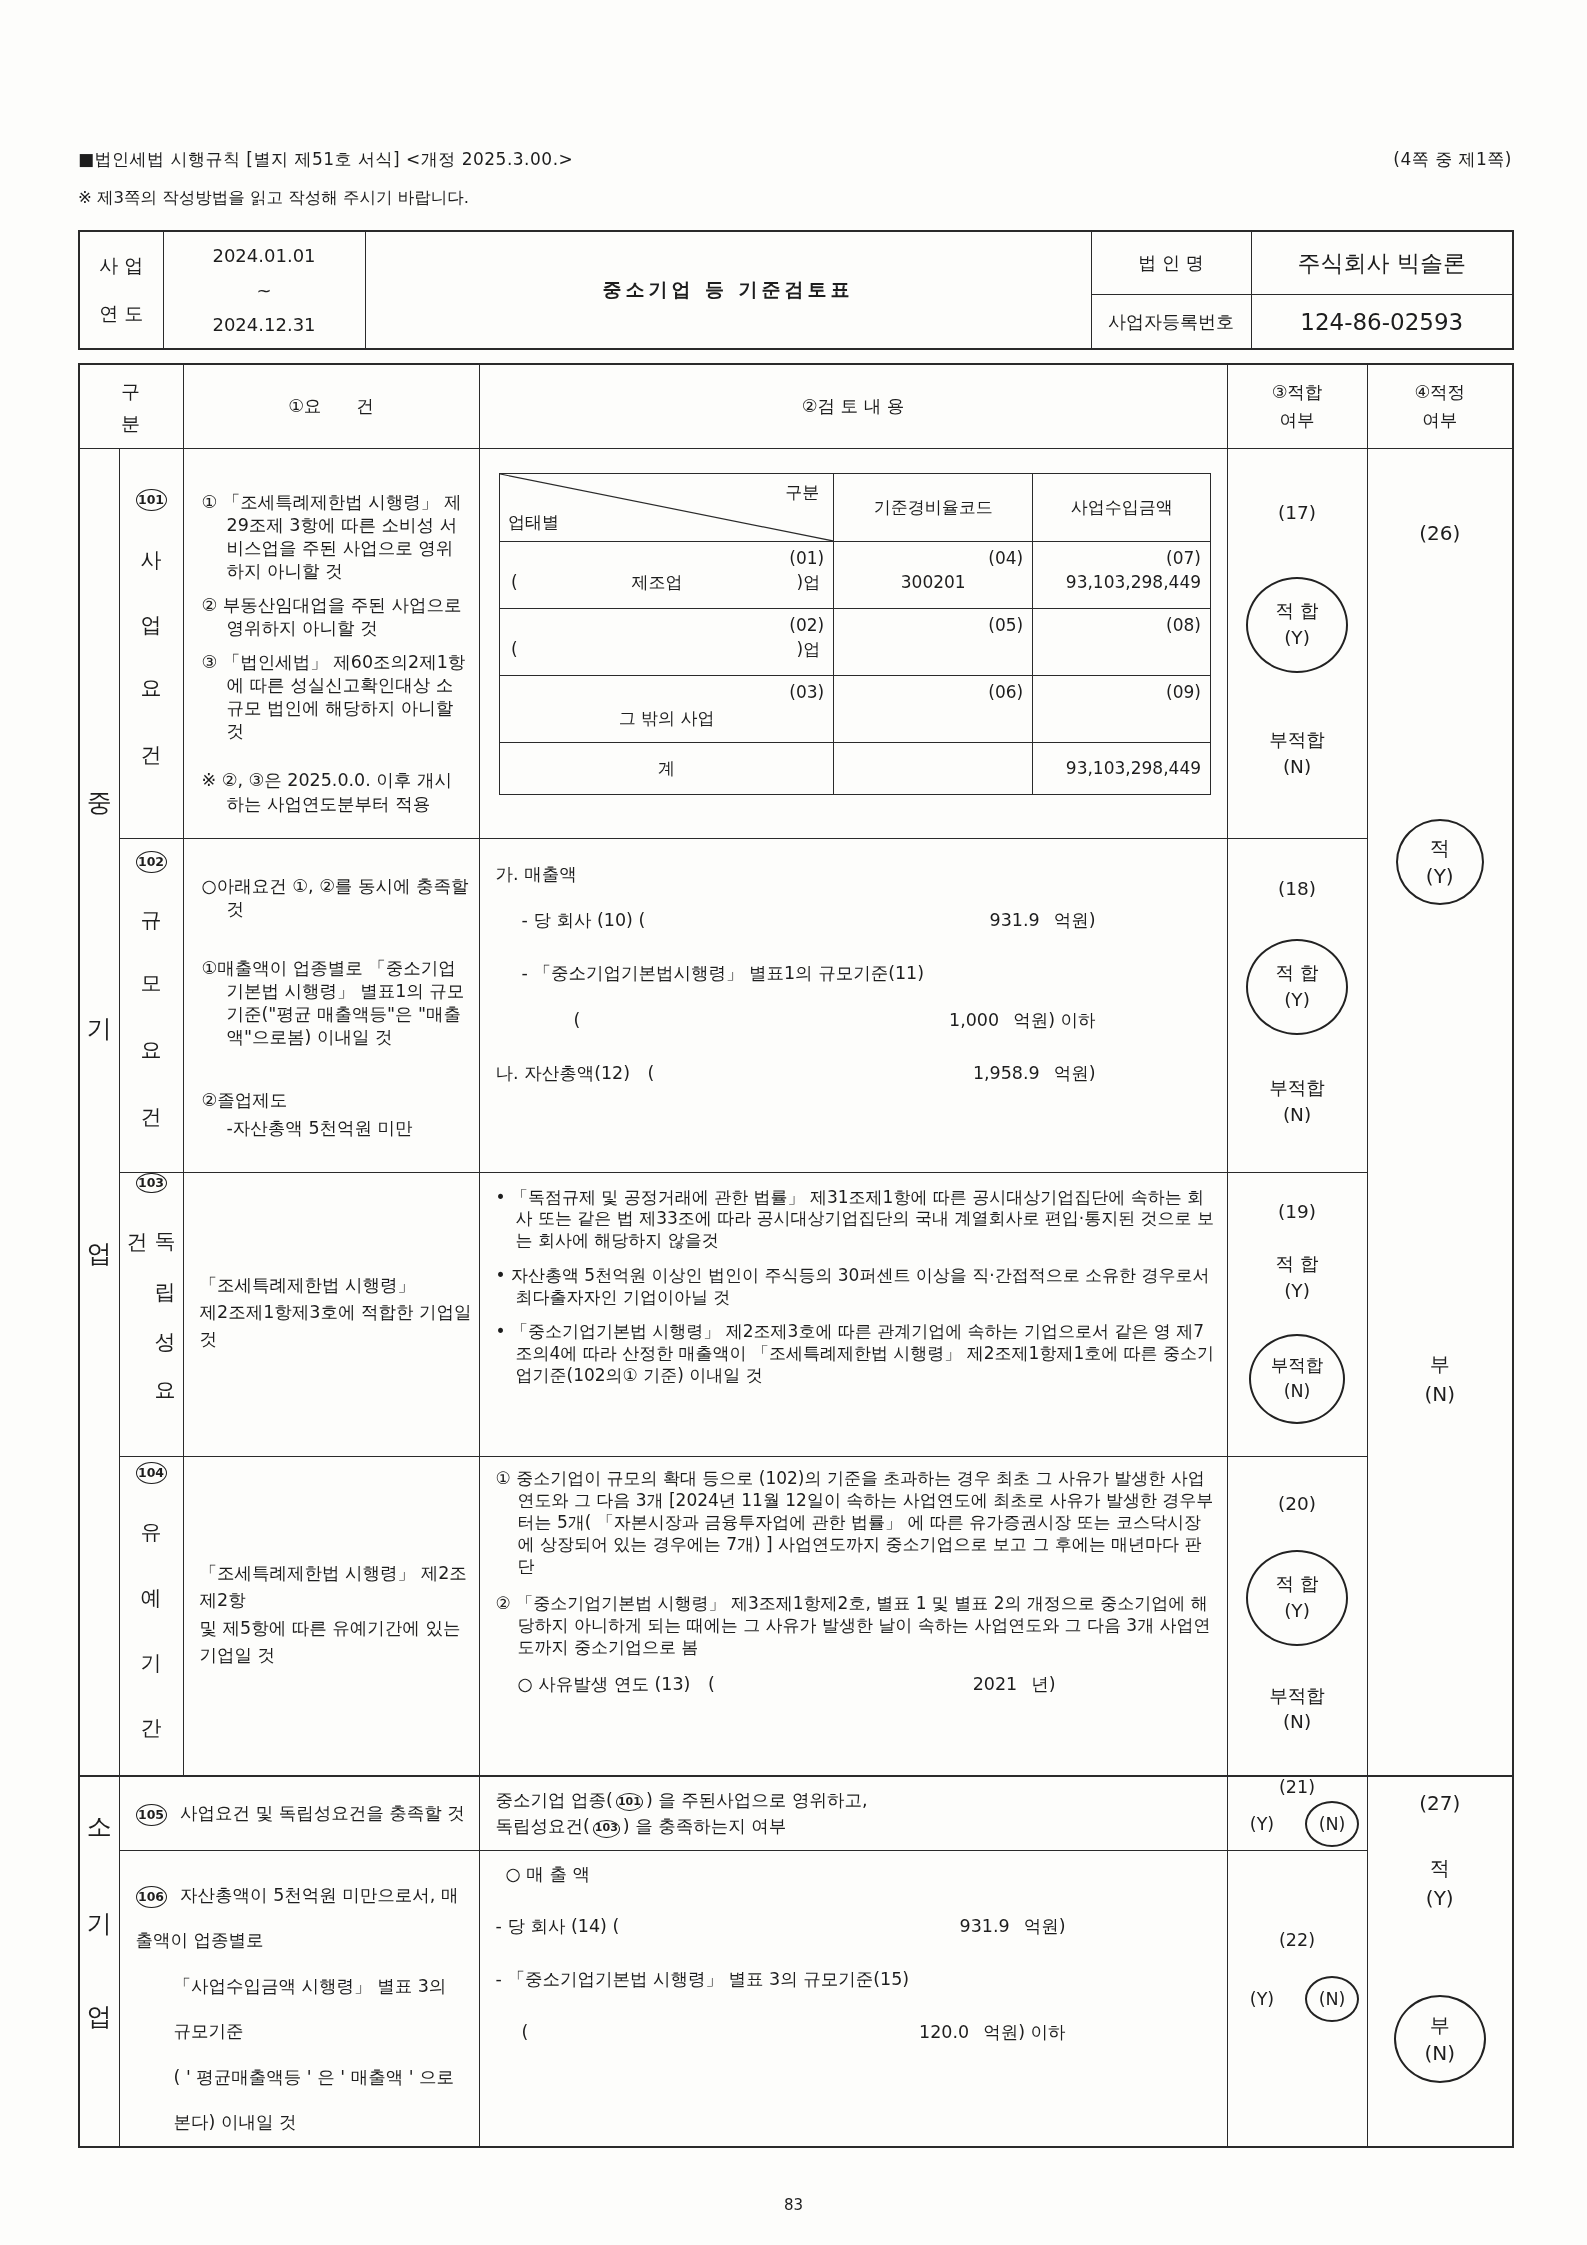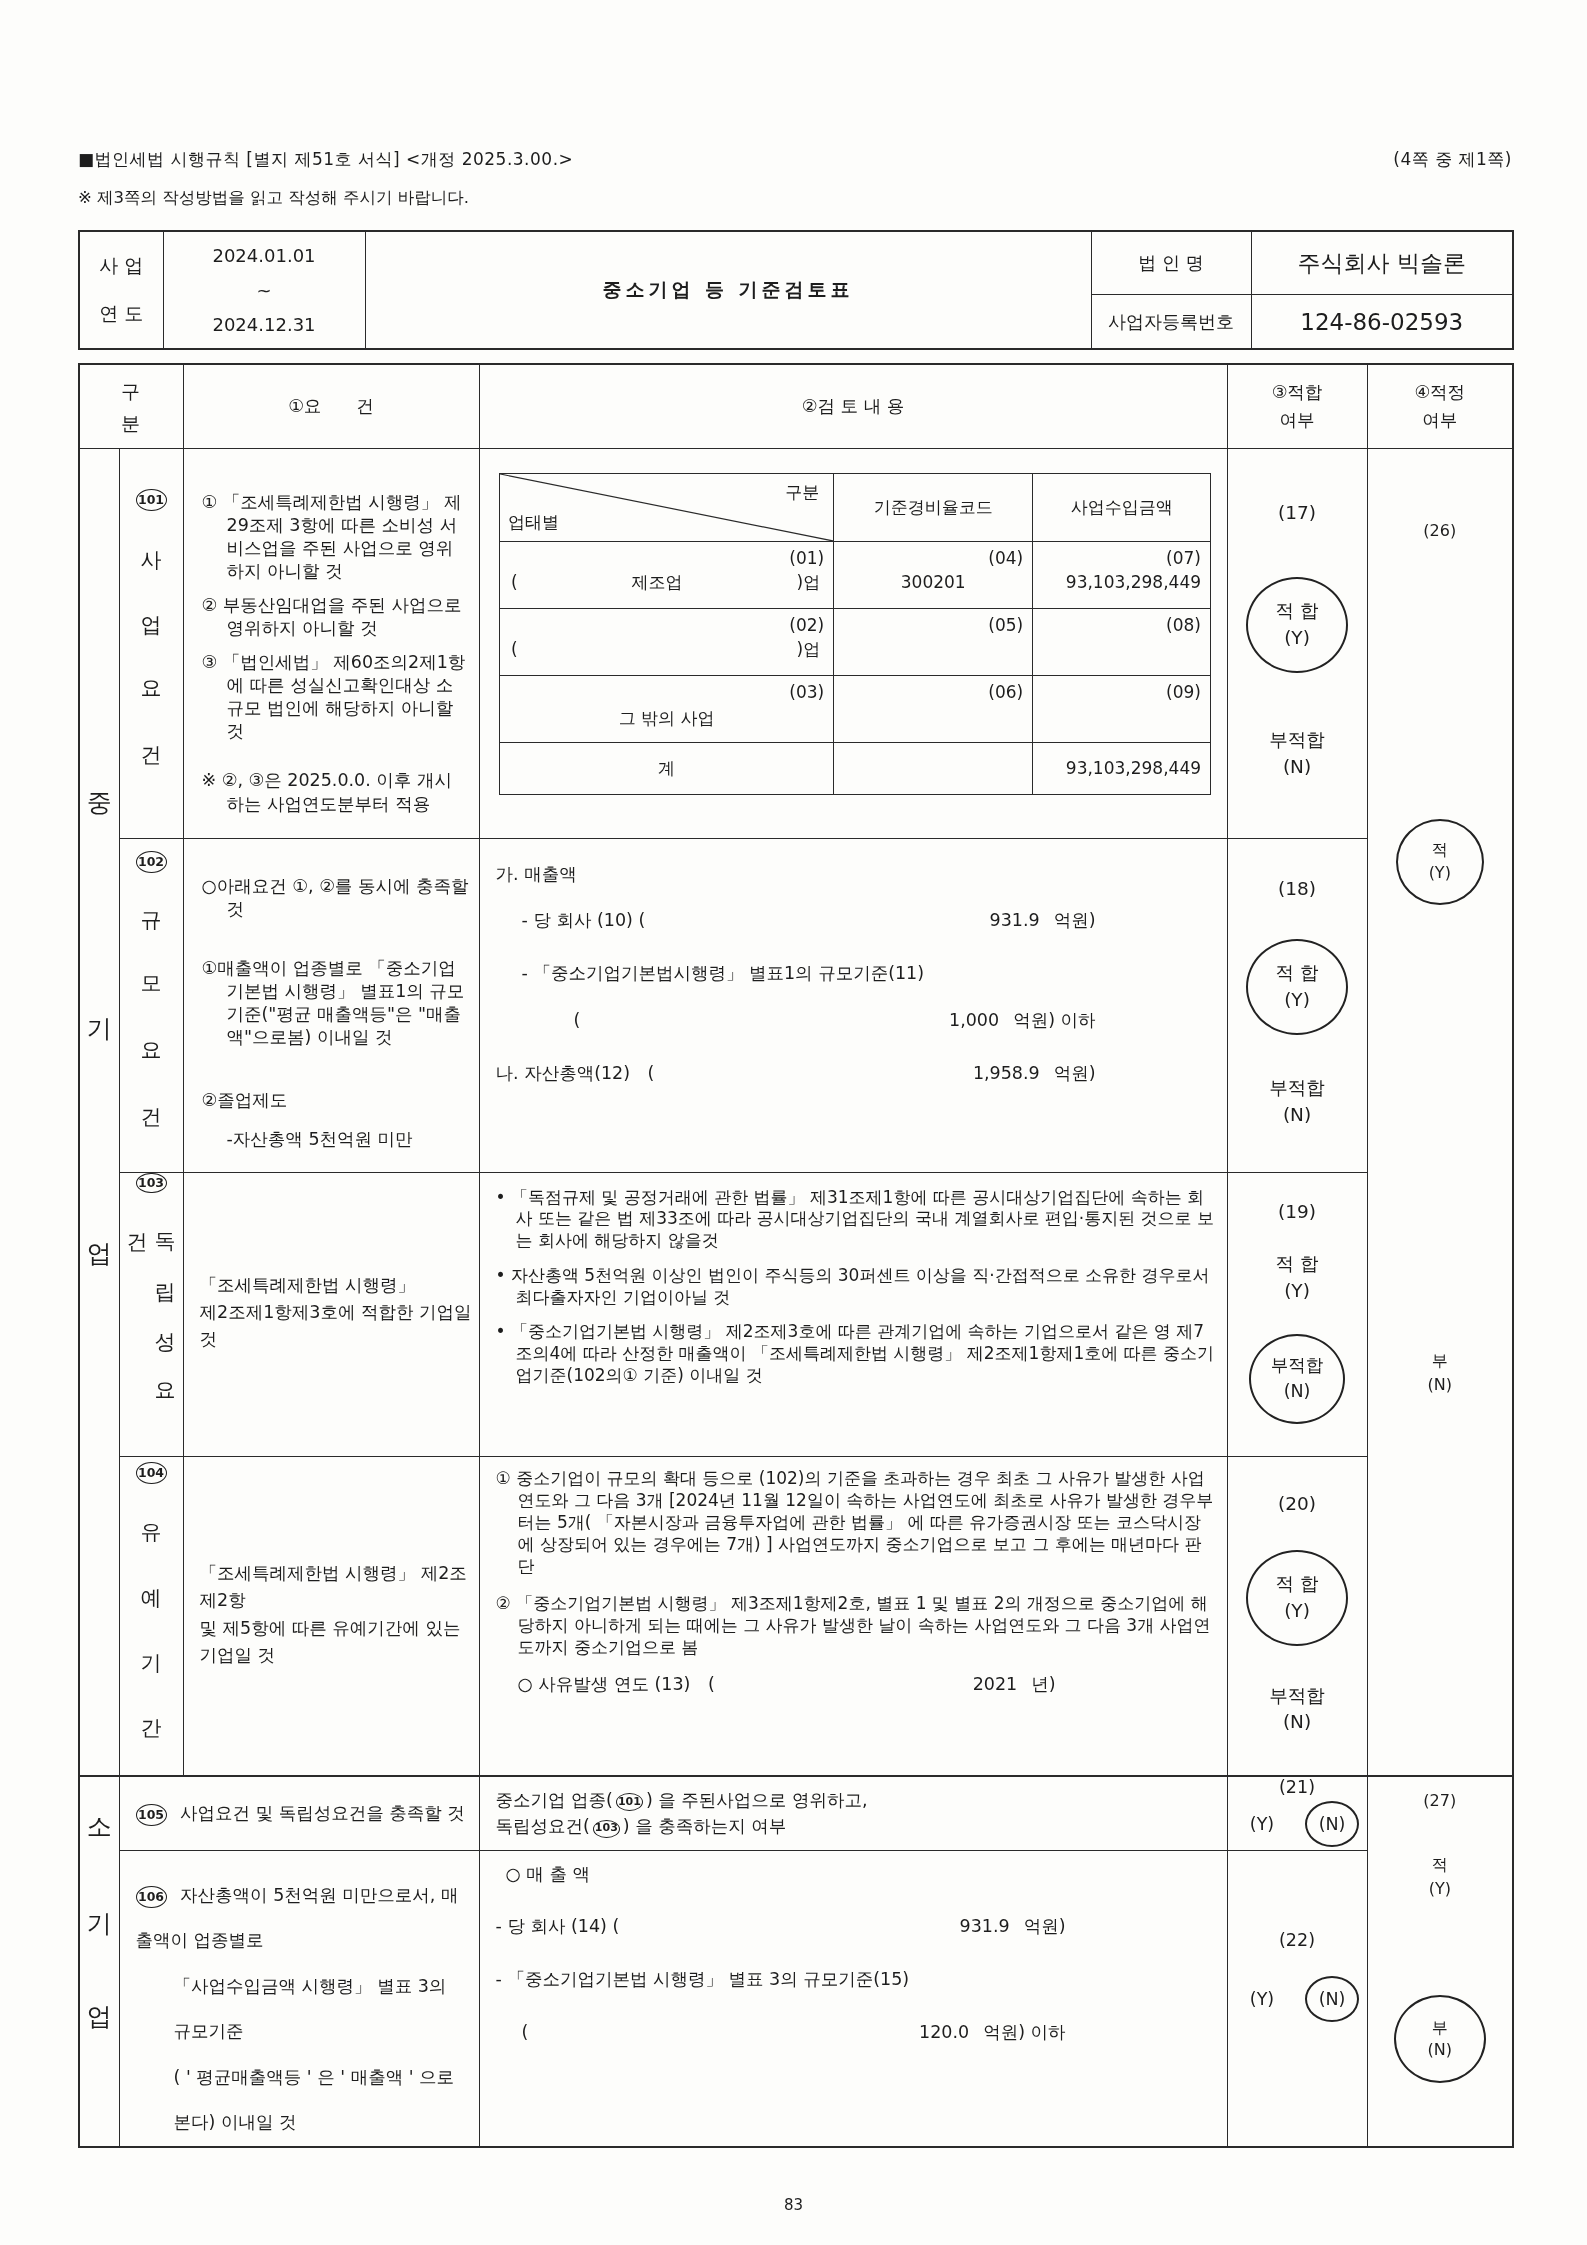--- a/index.html
+++ b/index.html
@@ -92,21 +92,21 @@
   
   .res { display:flex; flex-direction:column; justify-content:space-evenly; align-items:center;
          text-align:center; font-size:18.5px; width:100%; }
   .pair { display:flex; flex-direction:column; align-items:center; line-height:1.45; }
   .circle { border:2.6px solid #222; border-radius:50%; width:102px; height:96px; justify-content:center; }
   .circle-sm { border:2.6px solid #222; border-radius:50%; width:96px; height:90px; justify-content:center; font-size:17.5px; }
   .yn-row { display:flex; align-items:center; }
   .n-circ { display:inline-flex; align-items:center; justify-content:center;
             border:2.4px solid #222; border-radius:50%; width:54px; height:46px; margin-left:16px; }
   .y-plain { display:inline-flex; align-items:center; justify-content:center; width:54px; height:46px; }
-  .adeq { position:relative; width:100%; font-size:16px; text-align:center; }
+  .adeq { position:relative; width:100%; font-size:20px; text-align:center; }
   .abs { position:absolute; left:50%; transform:translateX(-50%); }
   .a-circle { border:2.6px solid #222; border-radius:50%; width:88px; height:86px;
               display:flex; flex-direction:column; align-items:center; justify-content:center; line-height:1.4; }
   .a-plain  { display:flex; flex-direction:column; align-items:center; line-height:1.5; }
 
   .footer { margin-top:17px; text-align:right; font-size:16.5px; }
   .pageno { position:absolute; left:0; right:0; top:2196px; text-align:center; font-size:15px; }
 </style>
 </head>
 <body>
@@ -304,21 +304,21 @@
     <tr>
       <td class="rh102">
         <div class="fillv fh102">
           <span class="badge badge-gap">102</span>
           <span class="vtext sec-title st4">규모요건</span>
         </div>
       </td>
       <td class="req-cell">
         <p class="req-item" style="margin-top:22px;">○아래요건 ①, ②를 동시에 충족할 것</p>
         <p class="req-item" style="margin-top:36px;">①매출액이 업종별로 「중소기업기본법 시행령」 별표1의 규모기준("평균 매출액등"은 "매출액"으로봄) 이내일 것</p>
-        <p class="req-item" style="margin-top:40px;margin-bottom:16px;">②졸업제도</p>
+        <p class="req-item" style="margin-top:40px;margin-bottom:5px;">②졸업제도</p>
         <p style="padding-left:25px;">-자산총액 5천억원 미만</p>
       </td>
       <td class="rev-cell">
         <p style="margin-top:14px;">가. 매출액</p>
         <div class="frow w600 mt24" style="padding-left:26px;">
           <span class="lab">- 당 회사 (10) (</span>
           <span class="val">931.9</span>
           <span class="unit">억원)</span>
         </div>
         <p class="mt30" style="padding-left:26px;">- 「중소기업기본법시행령」 별표1의 규모기준(11)</p>

